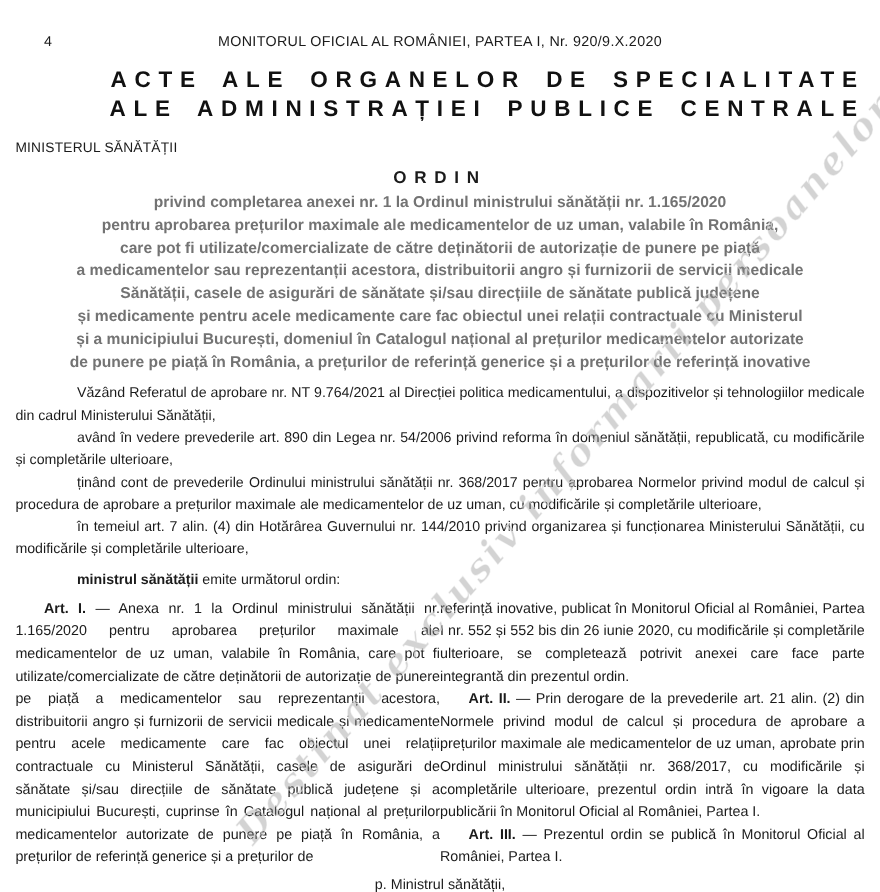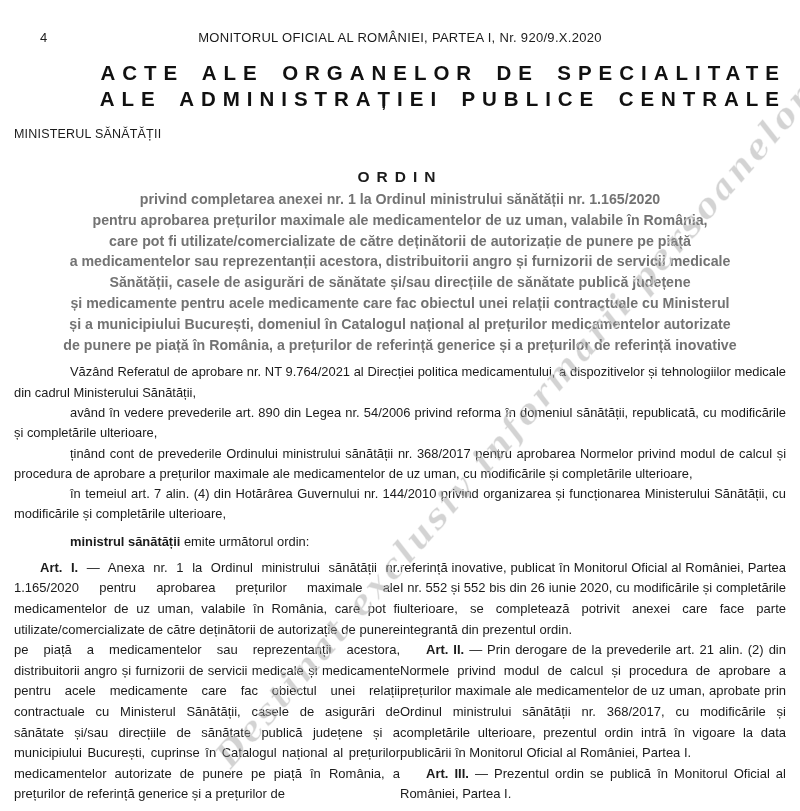--- a/index.html
+++ b/index.html
@@ -42,21 +42,21 @@
     letter-spacing: 0.34em;
     word-spacing: 0.28em;
     color: #111;
   }
   .ministry {
     margin-top: 15px;
     font-size: 12.5px;
     letter-spacing: 0.2px;
   }
   .order-heading {
-    margin-top: 27px;
+    margin-top: 12px;
     text-align: center;
     font-weight: bold;
     font-size: 15.5px;
     letter-spacing: 0.45em;
   }
   .order-subtitle {
     margin-top: 3px;
     text-align: center;
     font-weight: bold;
     font-size: 14.2px;

